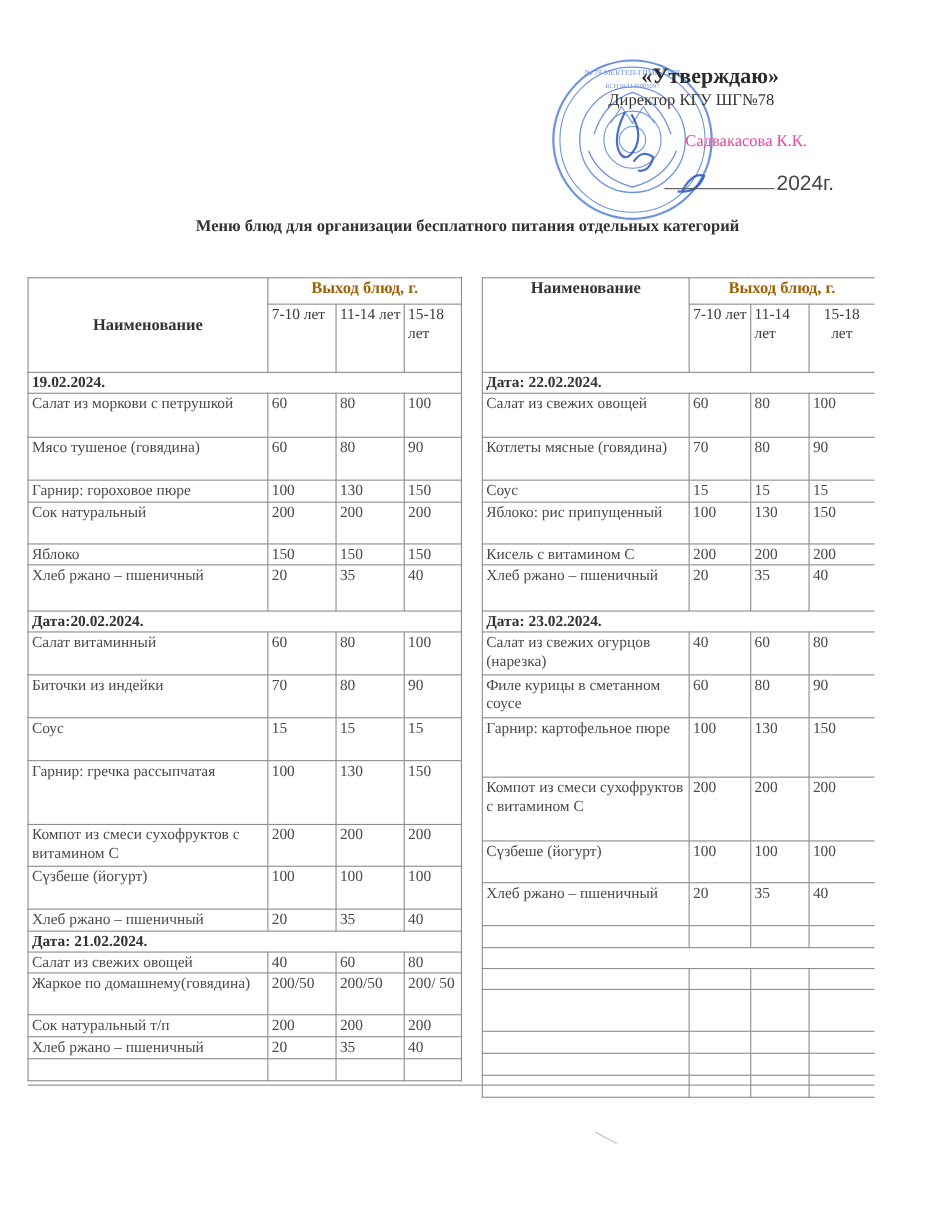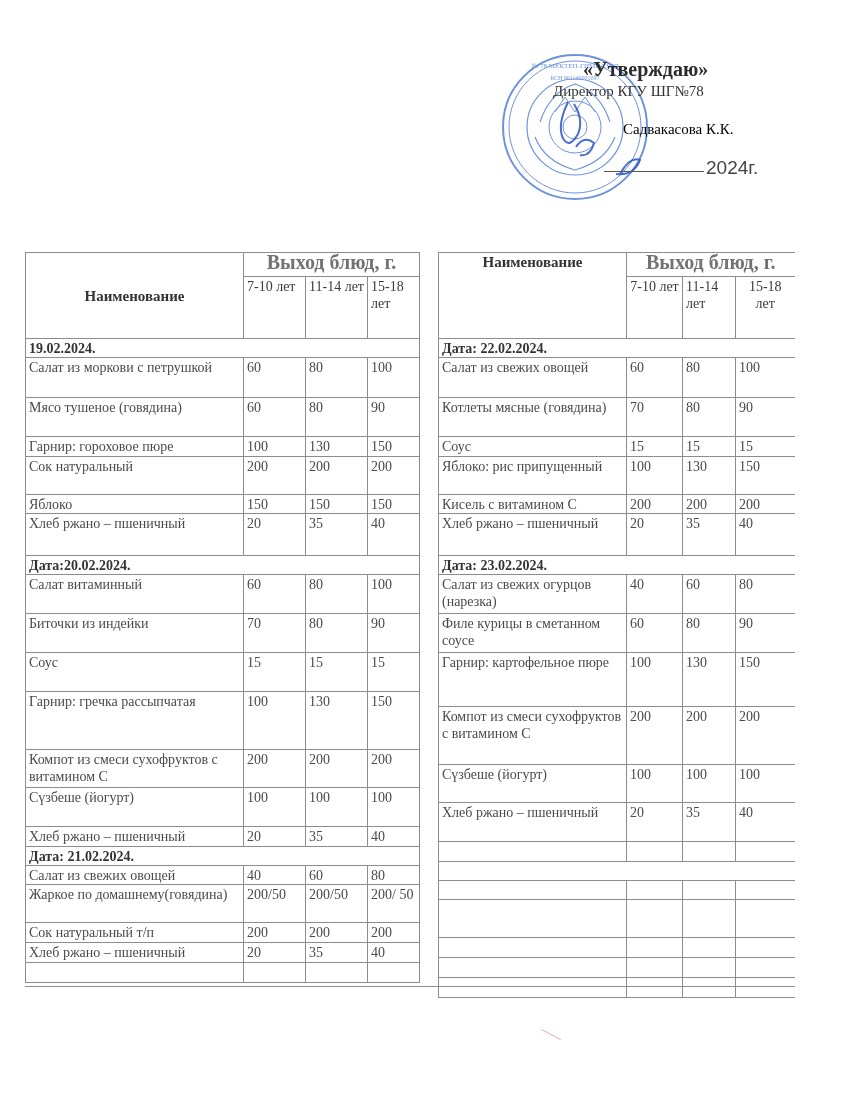--- a/index.html
+++ b/index.html
@@ -3,36 +3,36 @@
 <meta charset="utf-8">
 <style>
   html, body { margin: 0; padding: 0; background: #ffffff; }
   body { width: 850px; height: 1100px; position: relative; overflow: hidden;
          font-family: "Liberation Serif", "DejaVu Serif", serif; color: #3a3a3a; }
   .abs { position: absolute; }
 
   
   .approve-title { left: 583px; top: 58px; font-size: 20px; font-weight: bold; color: #2b2b2b; }
   .approve-director { left: 553px; top: 83px; font-size: 15px; color: #333; }
-  .approve-name { left: 623px; top: 121px; font-size: 15px; color: #000000; }
+  .approve-name { left: 623px; top: 121px; font-size: 15px; color: #ec4899; }
   .approve-line { left: 604px; top: 171px; width: 100px; border-bottom: 1px solid #555; height: 0; }
   .approve-date { left: 706px; top: 157px; font-size: 19px; font-family: "Liberation Sans", sans-serif; color: #444; }
 
   
   .stamp { left: 500px; top: 52px; width: 150px; height: 150px; }
 
   
   .doc-title { left: 0; width: 850px; top: 197px; text-align: center; font-size: 15px; font-weight: bold; color: #333; line-height: 18px; }
 
   
   .tbl { border-collapse: collapse; table-layout: fixed; font-size: 14px; color: #4a4a4a; }
   .tbl td, .tbl th { border: 1px solid #8c8c8c; padding: 1px 3px 0 3px; vertical-align: top; line-height: 17px; font-weight: normal; text-align: left; overflow: hidden; }
   .tbl th { color: #3a3a3a; }
   .tbl .hdr-name { font-weight: bold; text-align: center; vertical-align: middle; font-size: 15px; color: #333; }
-  .tbl .hdr-yield { font-weight: bold; text-align: center; font-size: 20px; color: #737373; }
+  .tbl .hdr-yield { font-weight: bold; text-align: center; font-size: 15px; color: #a16207; }
   .tbl .date-row td { font-weight: bold; color: #333; }
   .tbl .center { text-align: center; }
 
   .left-tbl { left: 25px; top: 252px; width: 394px; }
   .right-tbl { left: 438px; top: 252px; width: 356px; }
   .right-tbl td, .right-tbl th { border-right: none; }
   .right-tbl td.inner, .right-tbl th.inner { border-right: 1px solid #8c8c8c; }
 
   .frame-bottom { left: 25px; top: 986px; width: 770px; height: 0; border-bottom: 1px solid #8c8c8c; }
   .pen-mark { left: 540px; top: 1034px; width: 22px; height: 0; border-top: 1px solid #d7a6c9; transform: rotate(28deg); }
@@ -60,20 +60,21 @@
   </g>
 </svg>
 
 <div class="abs approve-title">«Утверждаю»</div>
 <div class="abs approve-director">Директор  КГУ ШГ№78</div>
 <div class="abs approve-name">Садвакасова К.К.</div>
 <div class="abs approve-line"></div>
 <div class="abs approve-date">2024г.</div>
 
 <div class="abs doc-title">
+  <div>Меню блюд для организации бесплатного питания отдельных категорий</div>
 </div>
 
 <table class="abs tbl left-tbl">
   <colgroup>
       <col style="width:218px">
       <col style="width:62px">
       <col style="width:62px">
       <col style="width:52px">
     </colgroup>
   <tbody>

